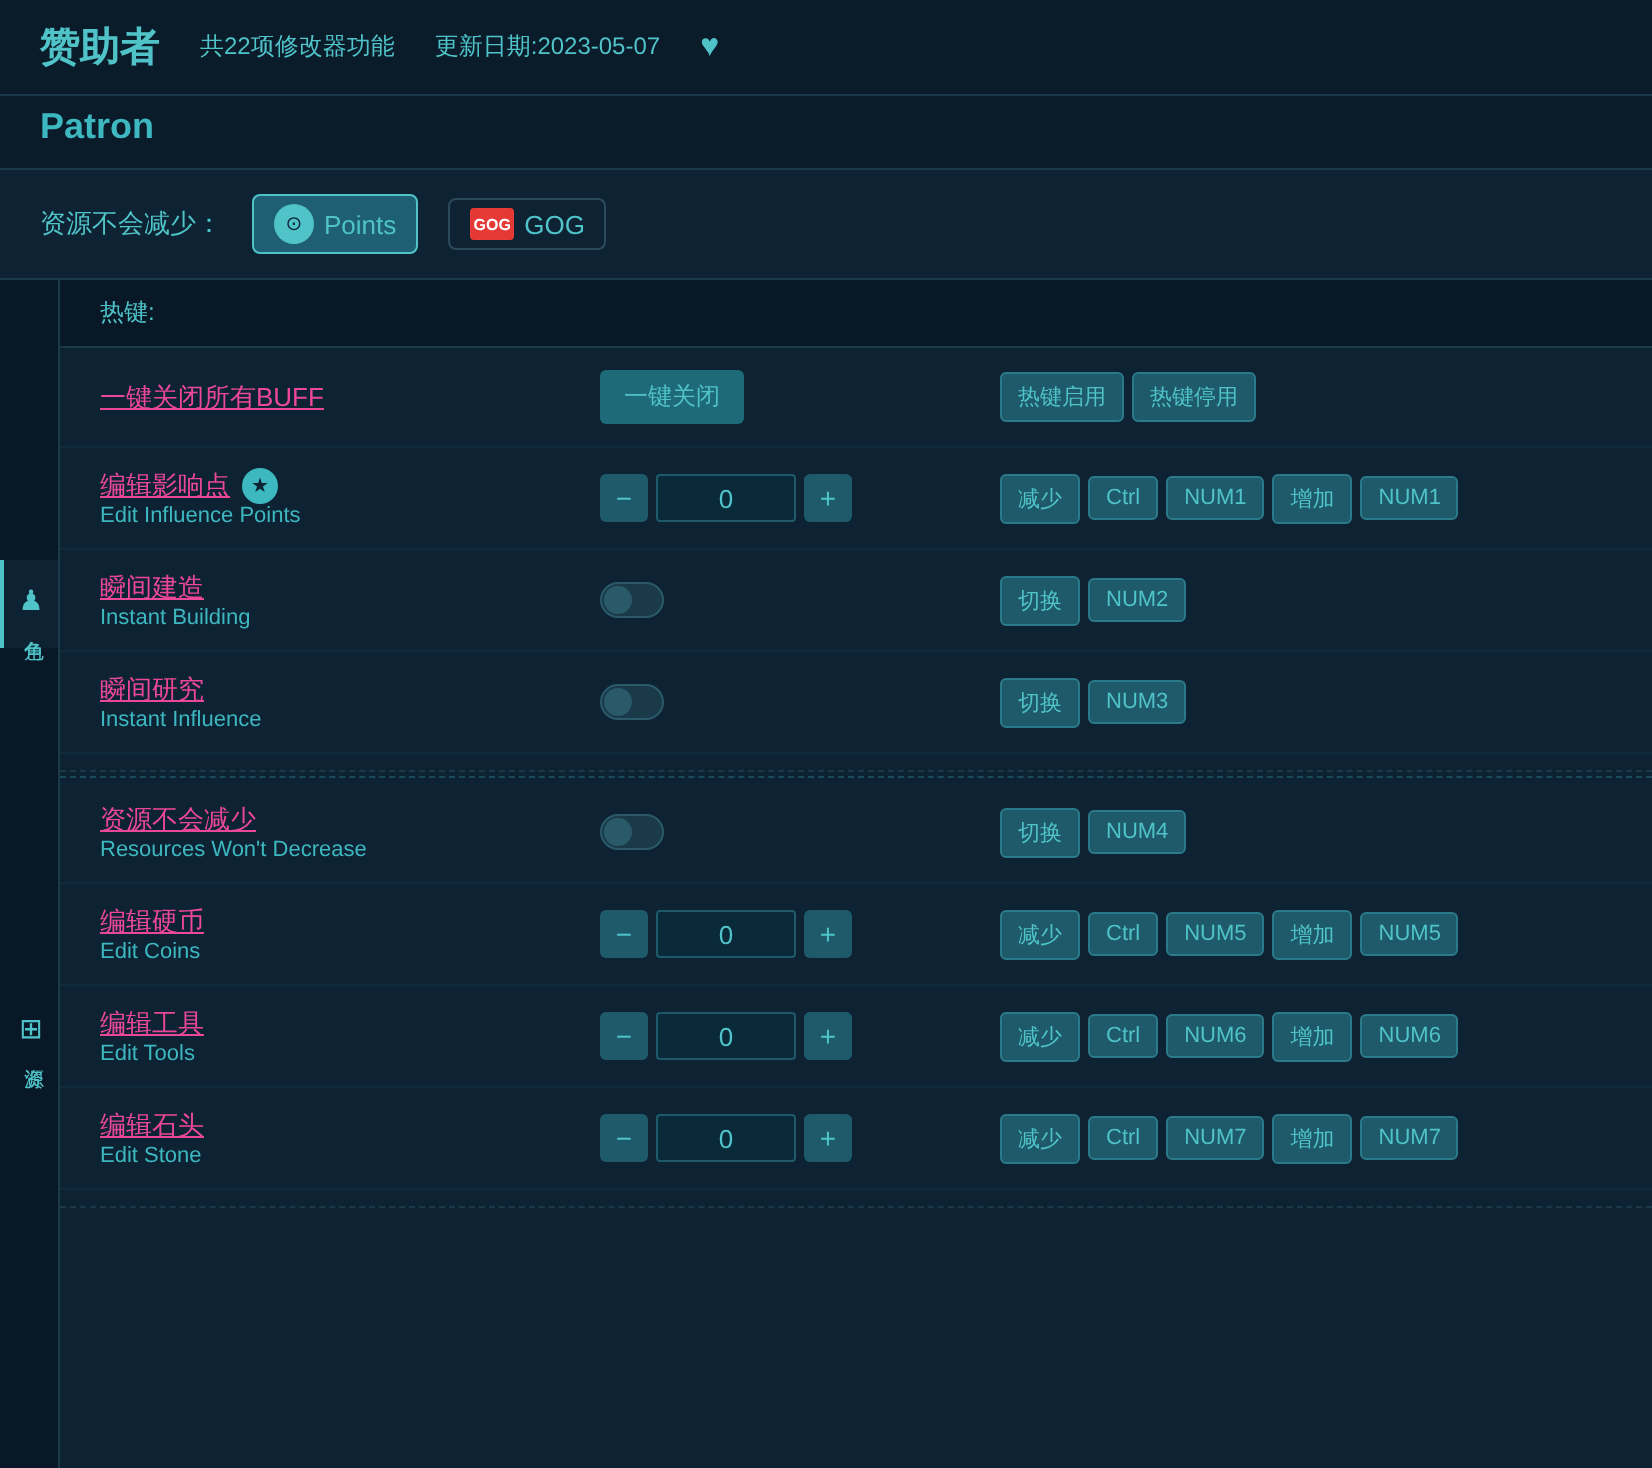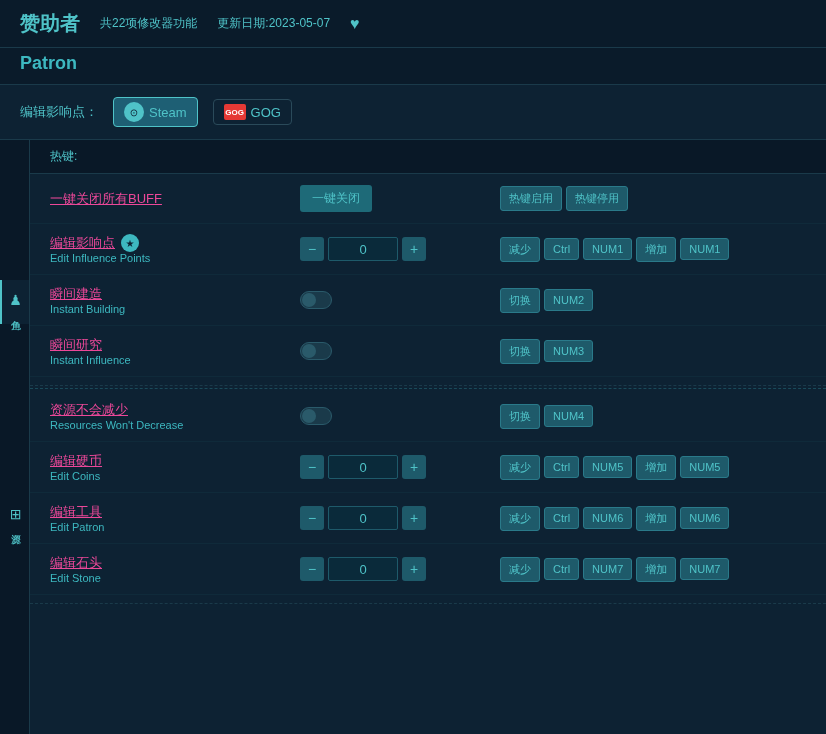--- a/index.html
+++ b/index.html
@@ -320,24 +320,24 @@
   <span class="header-subtitle">共22项修改器功能</span>
   <span class="header-date">更新日期:2023-05-07</span>
   <span class="header-heart">♥</span>
 </div>
 
 <div class="patron-row">
   <span class="patron-label">Patron</span>
 </div>
 
 <div class="platform-row">
-  <span class="platform-label">编辑影响点：</span>
+  <span class="platform-label">资源不会减少：</span>
   <div class="platform-btn active">
     <div class="steam-icon">⊙</div>
-    <span>Steam</span>
+    <span>Points</span>
   </div>
   <div class="platform-btn inactive">
     <div class="gog-icon">GOG</div>
     <span>GOG</span>
   </div>
 </div>
 
 <div class="main-layout">
 
   <div class="sidebar">
@@ -461,21 +461,21 @@
           <button class="key-btn">Ctrl</button>
           <button class="key-btn">NUM5</button>
           <button class="key-btn">增加</button>
           <button class="key-btn">NUM5</button>
         </div>
       </div>
 
       <div class="mod-row">
         <div class="mod-name-col">
           <div class="mod-name-zh">编辑工具</div>
-          <div class="mod-name-en">Edit Patron</div>
+          <div class="mod-name-en">Edit Tools</div>
         </div>
         <div class="mod-status-col">
           <div class="spinner-group">
             <button class="spinner-btn">−</button>
             <input class="spinner-input" type="text" value="0" style="">
             <button class="spinner-btn">+</button>
           </div>
         </div>
         <div class="mod-hotkey-col">
           <button class="key-btn">减少</button>

